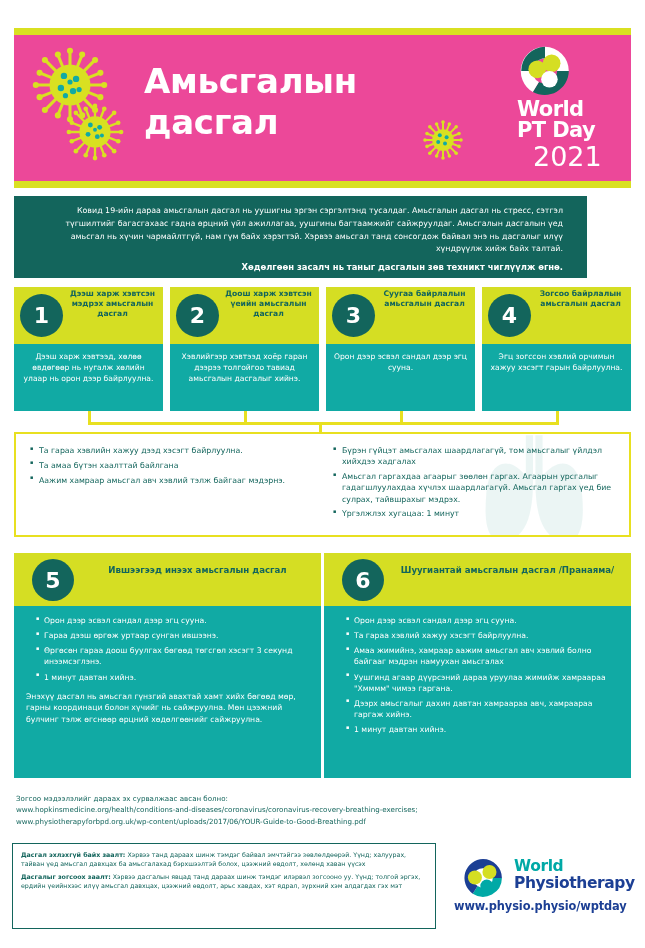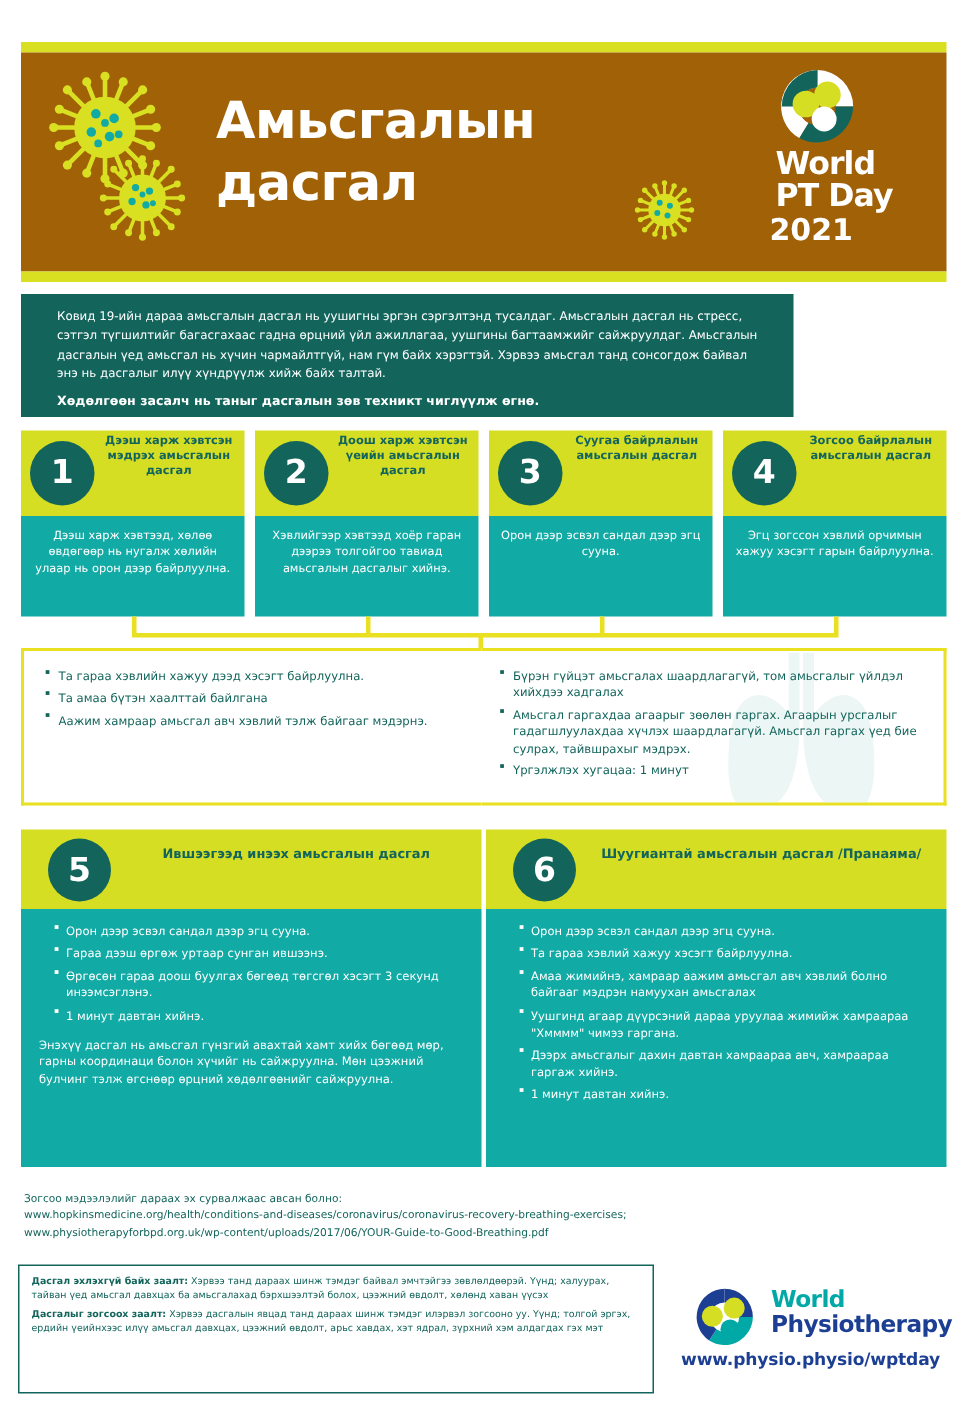--- a/index.html
+++ b/index.html
@@ -7,35 +7,35 @@
     width:645px;height:948px;overflow:hidden;background:#ffffff;
     font-family:"DejaVu Sans","Liberation Sans",sans-serif;
     -webkit-font-smoothing:antialiased;
   }
   .page{position:relative;width:645px;height:948px;background:#fff;}
 
   
   .header-wrap{position:absolute;left:14px;top:28px;width:617px;height:160px;}
   .hdr-bar-top{position:absolute;left:0;top:0;width:617px;height:7px;background:#d9e021;}
   .hdr-bar-bot{position:absolute;left:0;bottom:0;width:617px;height:7px;background:#d9e021;}
-  .hdr-body{position:absolute;left:0;top:7px;width:617px;height:146px;background:#a16207;overflow:hidden;}
+  .hdr-body{position:absolute;left:0;top:7px;width:617px;height:146px;background:#ec4899;overflow:hidden;}
   .hdr-title{
     position:absolute;left:130px;top:26px;width:300px;
     color:#ffffff;font-size:34px;font-weight:bold;line-height:1.22;letter-spacing:-.3px;
   }
   .virus{position:absolute;}
   .wptlogo{position:absolute;right:14px;top:8px;width:104px;height:132px;}
   .wptlogo .lname{position:absolute;left:4px;top:56px;color:#fff;font-weight:bold;font-size:21px;line-height:1.02;letter-spacing:-.6px;}
-  .wptlogo .lyear{position:absolute;left:0;top:100px;color:#fff;font-weight:bold;font-size:20px;line-height:1;letter-spacing:0px;}
+  .wptlogo .lyear{position:absolute;left:20px;top:100px;color:#fff;font-weight:normal;font-size:27px;line-height:1;letter-spacing:0px;}
 
   
   .intro{
-    position:absolute;left:14px;top:196px;width:515px;height:82px;
+    position:absolute;left:14px;top:196px;width:573px;height:82px;
     background:#13655c;color:#ffffff;box-sizing:border-box;
-    padding:9px 24px 0 24px;text-align:left;
+    padding:9px 24px 0 24px;text-align:right;
     font-size:7.9px;line-height:1.62;
   }
   .intro p{margin:0;}
   .intro .bold{font-weight:bold;display:block;margin-top:5px;font-size:8.4px;}
 
   
   .cards{position:absolute;left:14px;top:287px;width:617px;height:124px;}
   .card{position:absolute;top:0;width:149px;height:124px;}
   .card .head{position:relative;height:57px;background:#d5de23;}
   .card .circ{

